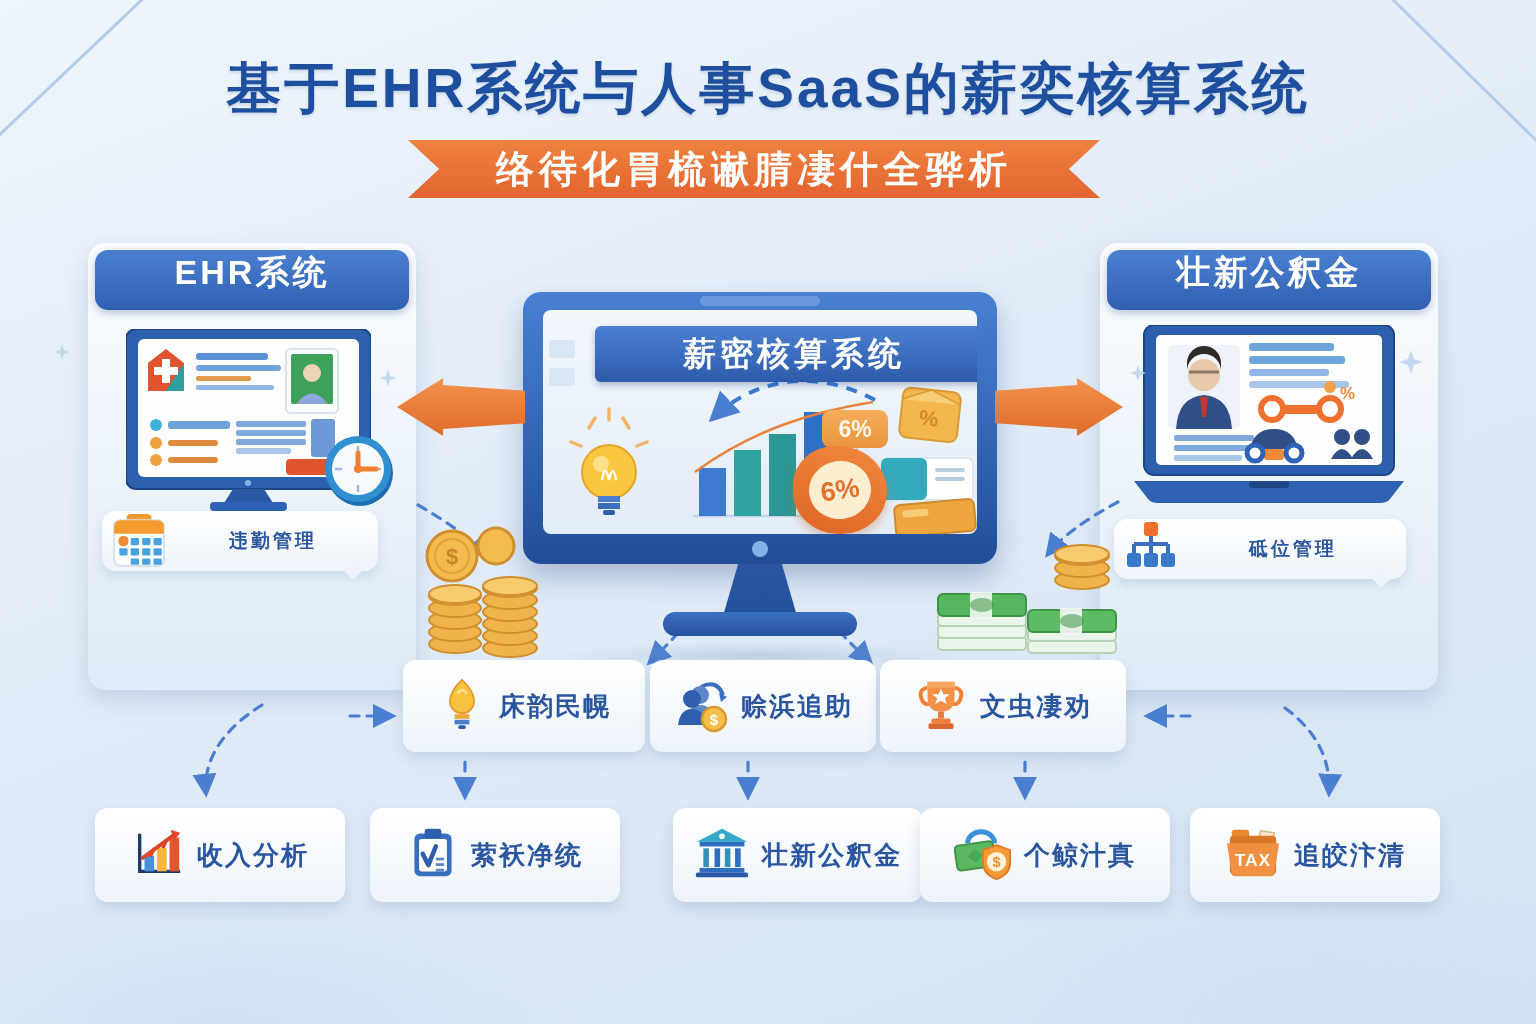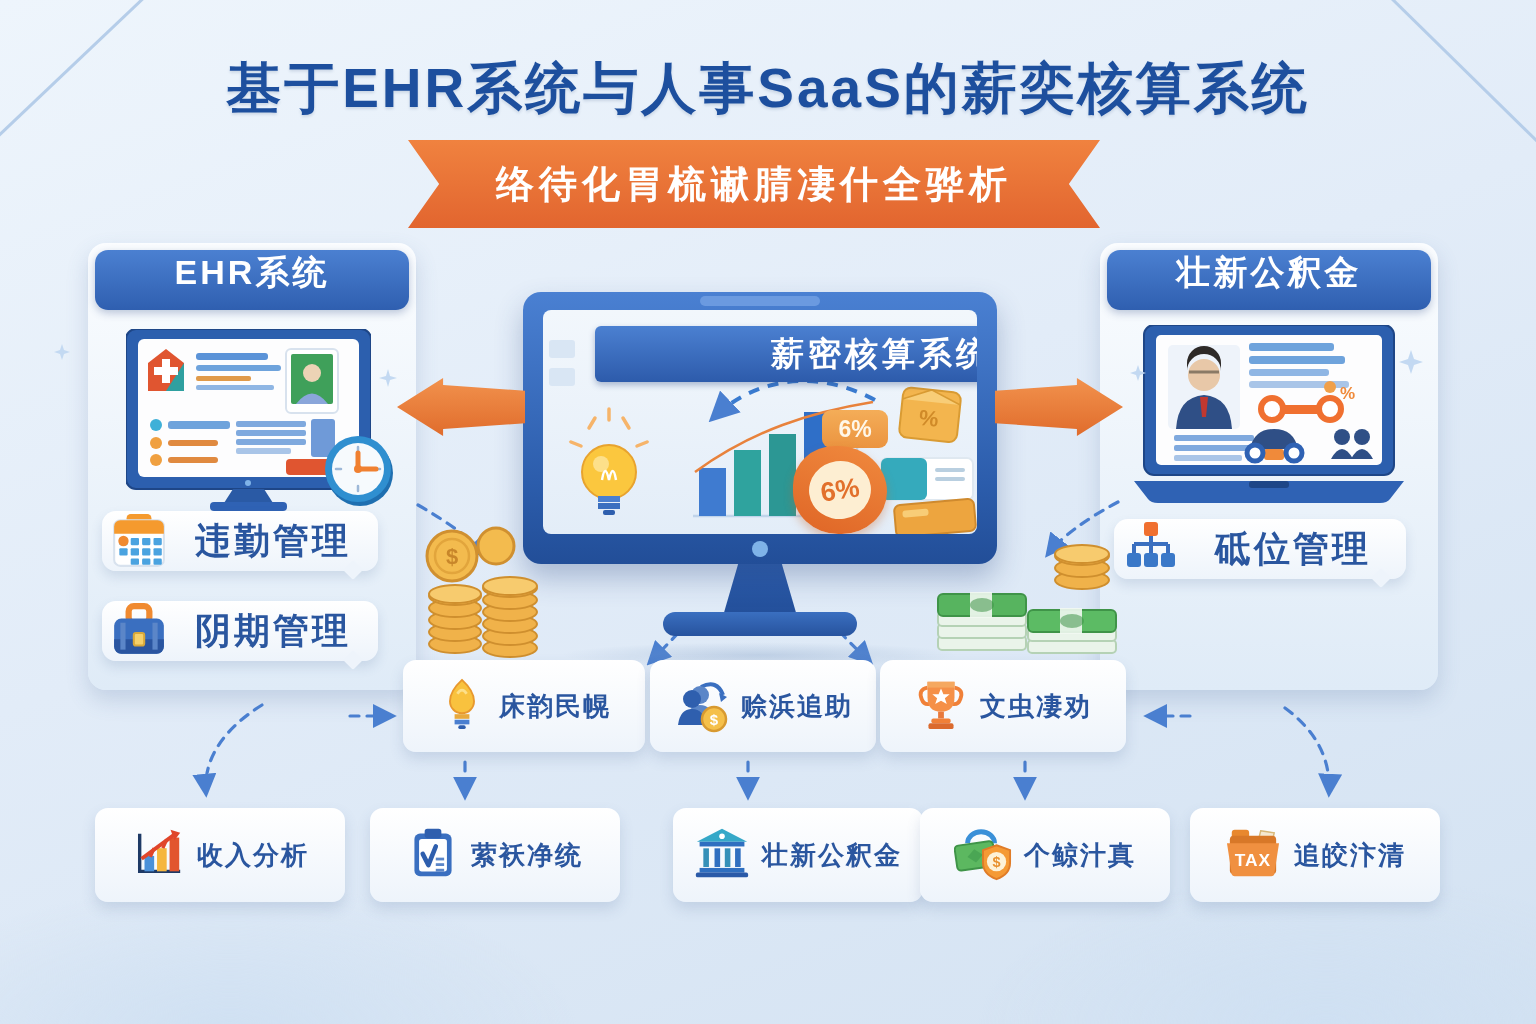--- a/index.html
+++ b/index.html
@@ -6,21 +6,21 @@
   body{font-family:"Liberation Sans","DejaVu Sans",sans-serif;background:#dde9f6;}
   .canvas{position:relative;width:1536px;height:1024px;overflow:hidden;
     background:linear-gradient(160deg,#eef5fc 0%,#e2ecf8 45%,#d3e2f2 100%);}
   .blob{position:absolute;border-radius:50%;filter:blur(2px);}
   .blob.b1{left:-120px;bottom:-160px;width:700px;height:300px;background:radial-gradient(ellipse at center,#cfe0f2 0%,rgba(207,224,242,0) 70%);}
   .blob.b2{right:-140px;bottom:-150px;width:700px;height:300px;background:radial-gradient(ellipse at center,#cfe0f2 0%,rgba(207,224,242,0) 70%);}
 
   .title{position:absolute;left:0;top:52px;width:100%;text-align:center;
     font-size:55px;font-weight:800;color:#1d4f9e;letter-spacing:3px;
     text-shadow:0 2px 3px rgba(30,60,110,.15);}
-  .ribbon{position:absolute;left:408px;top:140px;width:692px;height:88px;
+  .ribbon{position:absolute;left:408px;top:140px;width:692px;height:58px;
     background:linear-gradient(180deg,#f0823f,#e2652f);
     clip-path:polygon(0 0,100% 0,95.5% 50%,100% 100%,0 100%,4.5% 50%);
     display:flex;align-items:center;justify-content:center;
     box-shadow:0 6px 14px rgba(200,100,40,.25);text-align:center;}
   .ribbon span{color:#fff;font-size:38px;font-weight:800;letter-spacing:5px;}
 
   .card{position:absolute;top:243px;height:447px;border-radius:18px;
     background:linear-gradient(180deg,#fbfdff 0%,#eaf2fa 60%,#dfebf7 100%);
     box-shadow:0 10px 22px rgba(70,100,150,.20);}
   .card.left{left:88px;width:328px;}
@@ -32,36 +32,36 @@
   .card-header span{color:#fff;font-size:34px;font-weight:800;letter-spacing:3px;}
 
   .pill{position:absolute;left:14px;width:276px;height:60px;border-radius:14px;
     background:linear-gradient(180deg,#ffffff,#eef4fb);
     box-shadow:0 6px 12px rgba(70,100,150,.16);
     display:flex;align-items:center;}
   .pill::after{content:"";position:absolute;right:18px;bottom:-6px;width:14px;height:14px;
     background:#eef4fb;transform:rotate(45deg);border-radius:2px;}
   .card.right .pill{width:292px;margin-top:8px;}
   .pill .p-icon{flex:0 0 74px;display:flex;align-items:center;justify-content:center;}
-  .pill .p-label{flex:1;text-align:center;color:#2a569f;font-size:36px;font-weight:800;letter-spacing:3px;padding-right:8px;}
+  .pill .p-label{flex:1;text-align:center;color:#2a569f;font-size:19px;font-weight:800;letter-spacing:3px;padding-right:8px;}
   .pill.row1{top:268px;}
   .pill.row2{top:358px;}
 
   .illu{position:absolute;}
 
   
   .monitor-frame{position:absolute;left:523px;top:292px;width:474px;height:272px;border-radius:18px;
     background:linear-gradient(180deg,#4a80d2 0%,#2c5dac 70%,#224e98 100%);
     box-shadow:0 14px 28px rgba(40,70,130,.30);z-index:4;}
   .cam-strip{position:absolute;left:50%;top:4px;transform:translateX(-50%);width:120px;height:10px;border-radius:6px;background:#6b9ae0;}
   .chin-dot{position:absolute;left:50%;bottom:7px;transform:translateX(-50%);width:16px;height:16px;border-radius:50%;background:#7fb3e8;}
   .center-screen{position:absolute;left:20px;top:18px;width:434px;height:224px;border-radius:8px;
     background:linear-gradient(180deg,#f2f7fc,#e3edf8);overflow:hidden;}
   .screen-banner{position:absolute;left:52px;top:16px;width:398px;height:56px;border-radius:6px;
-    background:linear-gradient(180deg,#4b80d1,#2d5bab);display:flex;align-items:center;justify-content:flex-end;
+    background:linear-gradient(180deg,#4b80d1,#2d5bab);display:flex;align-items:center;justify-content:center;
     box-shadow:0 3px 6px rgba(40,70,130,.35);}
   .screen-banner span{color:#fff;font-size:33px;font-weight:800;letter-spacing:4px;}
   .pct-tag{position:absolute;left:279px;top:100px;width:66px;height:38px;border-radius:9px;
     background:linear-gradient(180deg,#f4ad58,#eb9440);display:flex;align-items:center;justify-content:center;
     color:#fff7e8;font-weight:800;font-size:23px;}
   .pct-badge{position:absolute;left:250px;top:136px;width:94px;height:88px;
     border-radius:46% 54% 50% 50%;background:linear-gradient(200deg,#f08a3e,#df6526);
     box-shadow:0 5px 10px rgba(200,100,40,.35);display:flex;align-items:center;justify-content:center;}
   .pct-badge .inner{width:62px;height:58px;border-radius:50%;background:#fdeed2;
     display:flex;align-items:center;justify-content:center;transform:rotate(-8deg);
@@ -198,33 +198,20 @@
             <rect x="20" y="45" width="8" height="6" rx="1"></rect>
               <rect x="31" y="45" width="8" height="6" rx="1"></rect>
               <rect x="42" y="45" width="8" height="6" rx="1"></rect>
           </g>
           <circle cx="13" cy="28" r="5" fill="#f08a30"></circle>
         </svg>
       </span>
       <span class="p-label">违勤管理</span>
     </div>
 
-    <div class="pill row2">
-      <span class="p-icon">
-        <svg width="58" height="58" viewBox="0 0 56 56">
-          <rect x="18" y="4" width="20" height="16" rx="5" fill="none" stroke="#f08a30" stroke-width="6"></rect>
-          <rect x="4" y="16" width="48" height="34" rx="7" fill="#3a6fc0"></rect>
-          <path d="M4 36 h48 v7 a7 7 0 0 1 -7 7 H11 a7 7 0 0 1 -7 -7 Z" fill="#2a55a0"></path>
-          <rect x="10" y="20" width="5" height="26" fill="#5b86c8"></rect>
-            <rect x="41" y="20" width="5" height="26" fill="#5b86c8"></rect>
-          <rect x="23" y="30" width="10" height="12" rx="2" fill="#f5d06a" stroke="#d8a83a" stroke-width="2"></rect>
-        </svg>
-      </span>
-      <span class="p-label">阴期管理</span>
-    </div>
   </div>
 
   <div class="card right">
     <div class="card-header">
       <span>壮新公釈金</span>
     </div>
 
     <svg class="illu" style="left:34px;top:82px;" width="270" height="182" viewBox="0 0 270 182">
       <rect x="10" y="0" width="250" height="150" rx="10" fill="#2c5fae" stroke="#1e4687" stroke-width="2"></rect>
       <rect x="22" y="10" width="226" height="130" rx="5" fill="#fdfdfe"></rect>

